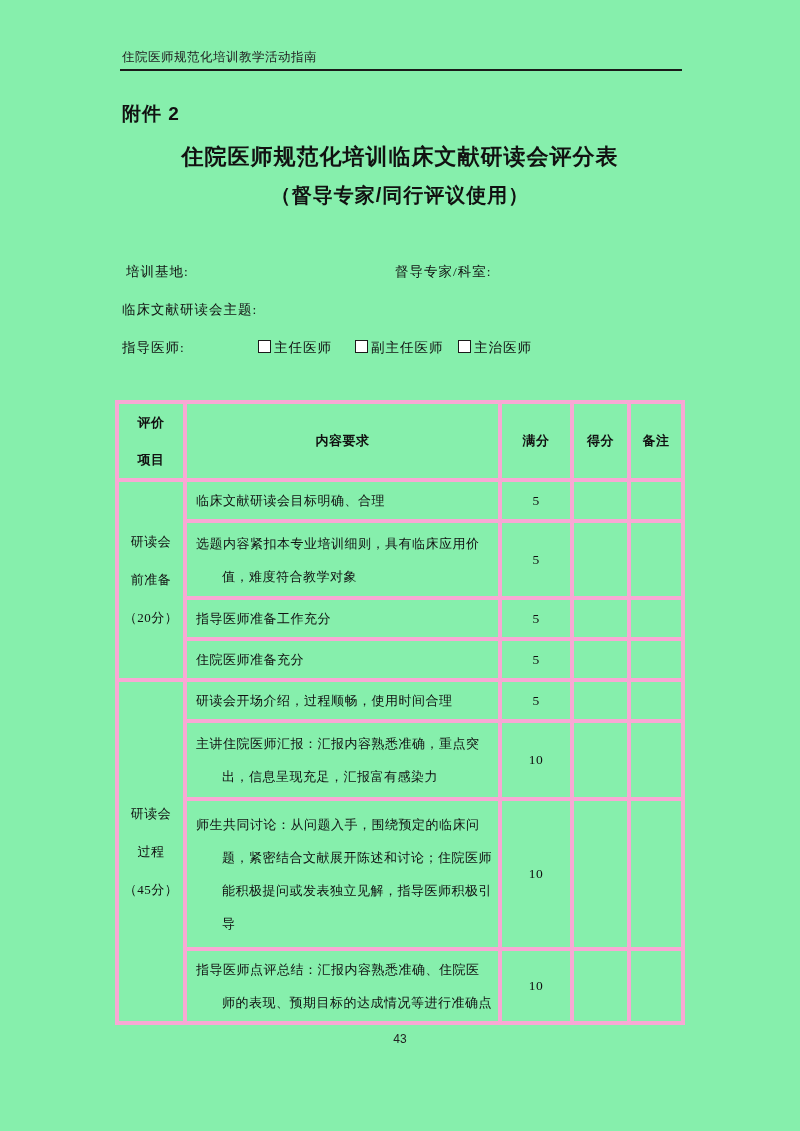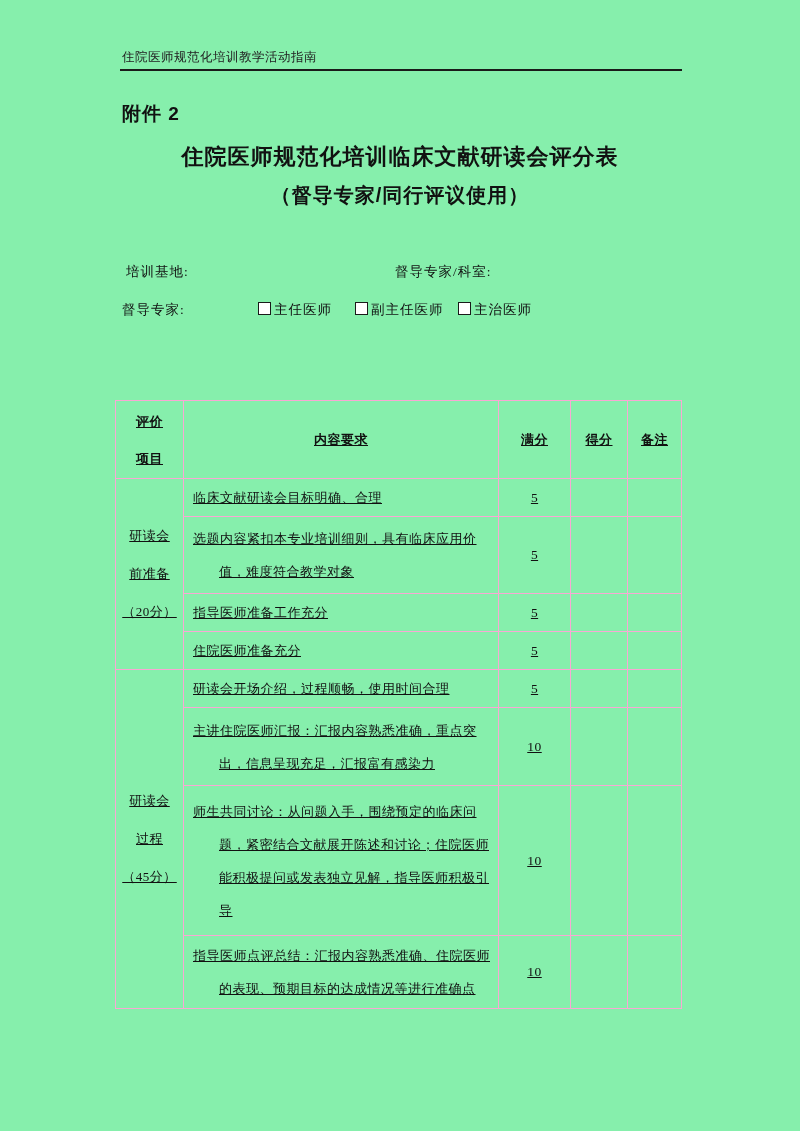--- a/index.html
+++ b/index.html
@@ -45,24 +45,23 @@
     border:1.5px solid #1a1a1a; margin-right:3px;
     vertical-align:-1px; background:#fff;
   }
   .score-table {
     position:absolute; left:115px; top:400px;
     border-collapse:collapse; table-layout:fixed;
     width:566px;
     font-size:13px; color:#111;
   }
   .score-table td, .score-table th {
-    border:1px solid #f9a8d4; padding:0;
+    border:4px solid #f9a8d4; padding:0;
     vertical-align:middle; font-weight:normal;
     letter-spacing:0.5px;
-    text-decoration:underline;
   }
   .col-cat { width:68px; }
   .col-content { width:315px; }
   .col-full { width:72px; }
   .col-score { width:57px; }
   .col-remark { width:54px; }
   th.hdr { font-weight:bold; text-align:center; }
   .hdr-cat div { line-height:37px; }
   .cell-content { text-align:left; }
   .cell-content .txt {
@@ -90,21 +89,24 @@
   <div class="attachment">附件 2</div>
   <div class="title">住院医师规范化培训临床文献研读会评分表</div>
   <div class="subtitle">（督导专家/同行评议使用）</div>
 
   <div class="form-area">
     <div class="form-row">
       <span class="fr-abs" style="left:4px;">培训基地:</span>
       <span class="fr-abs" style="left:273px;">督导专家/科室:</span>
     </div>
     <div class="form-row">
-      <span class="fr-abs" style="left:0;">督导专家:</span>
+      <span class="fr-abs" style="left:0;">临床文献研读会主题:</span>
+    </div>
+    <div class="form-row">
+      <span class="fr-abs" style="left:0;">指导医师:</span>
       <span class="fr-abs" style="left:136px;"><span class="checkbox"></span><span>主任医师</span></span>
       <span class="fr-abs" style="left:233px;"><span class="checkbox"></span><span>副主任医师</span></span>
       <span class="fr-abs" style="left:336px;"><span class="checkbox"></span><span>主治医师</span></span>
     </div>
   </div>
 
   <table class="score-table">
     <colgroup>
       <col class="col-cat">
         <col class="col-content">
@@ -211,14 +213,15 @@
               <div class="hang">指导医师点评总结：汇报内容熟悉准确、住院医师的表现、预期目标的达成情况等进行准确点</div>
             </div>
           </td>
       <td class="cell-num">10</td>
       <td class="cell-num"></td>
       <td class="cell-num"></td>
     </tr>
   </tbody>
     </table>
 
+  <div class="page-number">43</div>
 
 </div>
 
 </body></html>

